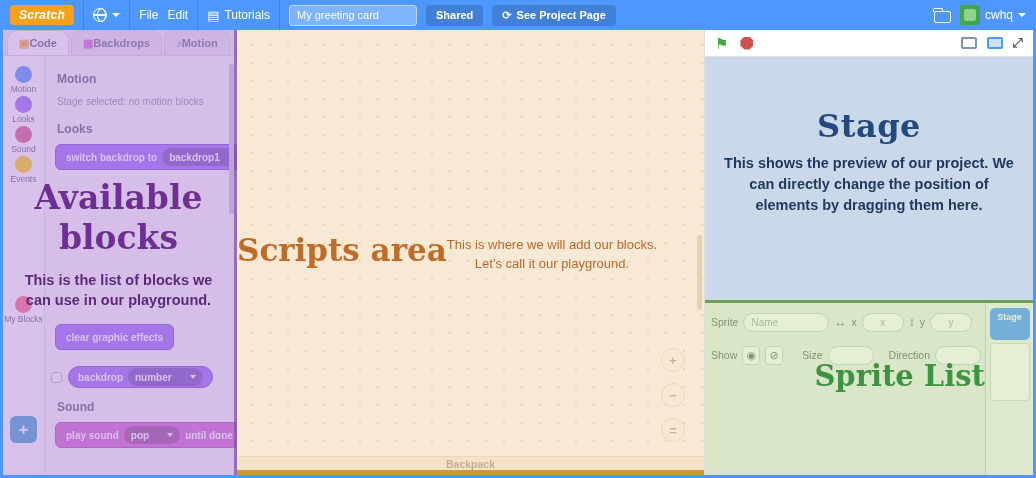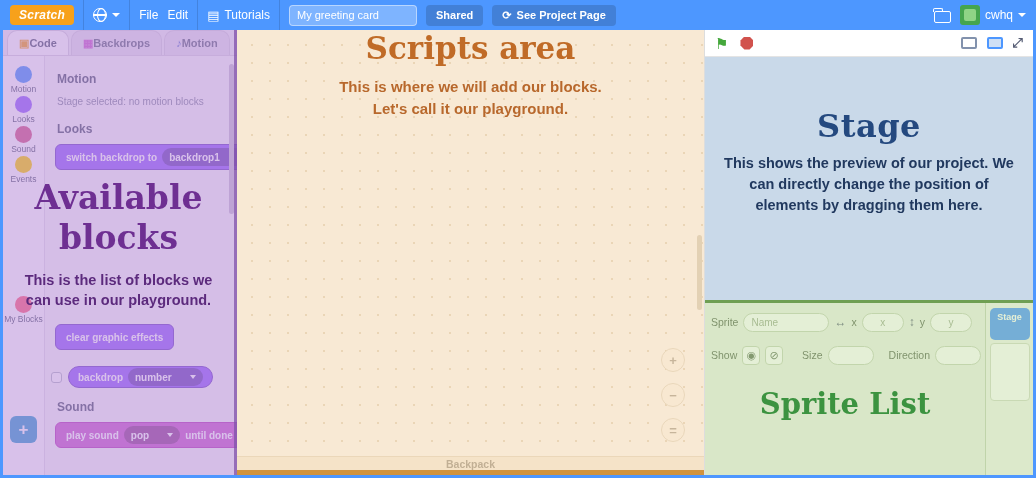--- a/index.html
+++ b/index.html
@@ -57,23 +57,23 @@
   #left-overlay .ov-title{font-size:33px;line-height:1.2;color:#6e2f92}
   #left-overlay .ov-body{margin-top:13px;font-size:14.5px;font-weight:bold;line-height:1.4;color:#5c2a7d}
 
   
   #scripts-panel{position:absolute;left:234px;top:0;width:468px;height:445px;background:#fff;border-right:1px solid #ddd}
   #scripts-dots{position:absolute;inset:0;background-image:radial-gradient(#d9cab0 1.2px,transparent 1.3px);background-size:18px 18px;background-position:6px 6px}
   #backpack-bar{position:absolute;left:0;right:0;bottom:4px;height:15px;background:#f7efe0;border-top:1px solid #ddd0b8;display:flex;align-items:center;justify-content:center;font-size:10.5px;color:#6f6858;font-weight:bold;cursor:pointer}
   .zoom{position:absolute;left:424px;width:24px;height:24px;border-radius:50%;background:#fffdf8;border:1px solid #d8cfbc;color:#7e776a;display:flex;align-items:center;justify-content:center;font-size:13px;font-weight:bold;cursor:pointer}
   #zoom-in{top:318px}#zoom-out{top:353px}#zoom-reset{top:388px}
   #scripts-scroll{position:absolute;right:2px;top:205px;width:5px;height:75px;border-radius:3px;background:#c9bfac}
-  #scripts-overlay{position:absolute;inset:0;background:rgba(243,219,186,.62);border-bottom:5px solid #d0933e;display:flex;flex-direction:column;align-items:center;text-align:center;pointer-events:none;z-index:2}
+  #scripts-overlay{position:absolute;inset:0;background:rgba(243,219,186,.62);border-bottom:5px solid #d0933e;display:flex;flex-direction:row;align-items:center;text-align:center;pointer-events:none;z-index:2}
   #scripts-overlay .ov-title{font-size:31px;color:#c06b27}
-  #scripts-overlay .ov-body{margin-top:10px;font-size:15px;font-weight:bold;line-height:1.45;color:#b8682c}
+  #scripts-overlay .ov-body{margin-top:10px;font-size:13px;font-weight:normal;line-height:1.45;color:#b8682c}
 
   
   #stage-panel{position:absolute;left:702px;top:0;width:328px;height:270px;background:#fff}
   #stage-controls{position:absolute;top:0;left:0;right:0;height:27px;background:#fff;border-bottom:1px solid #e4e4e4;display:flex;align-items:center;padding:0 10px;gap:12px}
   .flag{color:#45a83c;font-size:15px;line-height:1;cursor:pointer}
   .stop{width:13px;height:13px;background:#d1524d;clip-path:polygon(30% 0,70% 0,100% 30%,100% 70%,70% 100%,30% 100%,0 70%,0 30%);cursor:pointer}
   .sc-right{margin-left:auto;display:flex;align-items:center;gap:10px}
   .win-ico{width:16px;height:12px;border:2px solid #8292ad;border-radius:2px;cursor:pointer}
   .win-ico.active{background:#cfe0f5;border-color:#4d97ff}
   .fs-ico{color:#575e75;font-size:13px;font-weight:bold;cursor:pointer}
@@ -89,21 +89,21 @@
   .sp-input{height:19px;border-radius:10px;border:1px solid #c9d5bc;background:#fff;font-size:10px;color:#444;padding:0 7px;outline:none;font-family:"Liberation Sans",sans-serif}
   .sp-input::placeholder{color:#9fae92}
   #name-input{width:86px}
   .xy-input{width:42px;text-align:center}
   .sm-input{width:46px;text-align:center}
   .xy-arrow{font-size:12px;color:#575e75}
   .eye-btn{width:25px;height:19px;border-radius:4px;border:1px solid #c9d5bc;background:#fff;color:#63755a;display:flex;align-items:center;justify-content:center;font-size:11px;cursor:pointer}
   #stage-selector{position:absolute;right:0;top:0;bottom:0;width:48px;background:#f2f6ed;border-left:1px solid #c6d3b8}
   #stage-card-header{margin:5px auto 0;width:40px;height:32px;background:#4d97ff;border-radius:5px;color:#fff;font-size:9px;font-weight:bold;display:flex;align-items:flex-start;justify-content:center;padding-top:4px;cursor:pointer}
   #stage-card-body{margin:3px auto 0;width:40px;height:58px;background:#fff;border:1px solid #d4dcc8;border-radius:4px}
-  #sprites-overlay{position:absolute;inset:0;background:rgba(184,213,146,.38);padding:84px 48px 0 0;text-align:center;pointer-events:none;z-index:2}
+  #sprites-overlay{position:absolute;inset:0;background:rgba(184,213,146,.38);padding:56px 48px 0 0;text-align:right;pointer-events:none;z-index:2}
   #sprites-overlay .ov-title{font-size:29px;color:#3c9340}
   #sprites-overlay .ov-body{margin:8px auto 0;width:300px;font-size:13.5px;font-weight:bold;line-height:1.4;color:#2c6c2e}
 </style>
 </head>
 <body>
 
 <div id="app">
 
   <div id="menubar">
     <div class="logo">Scratch</div>

